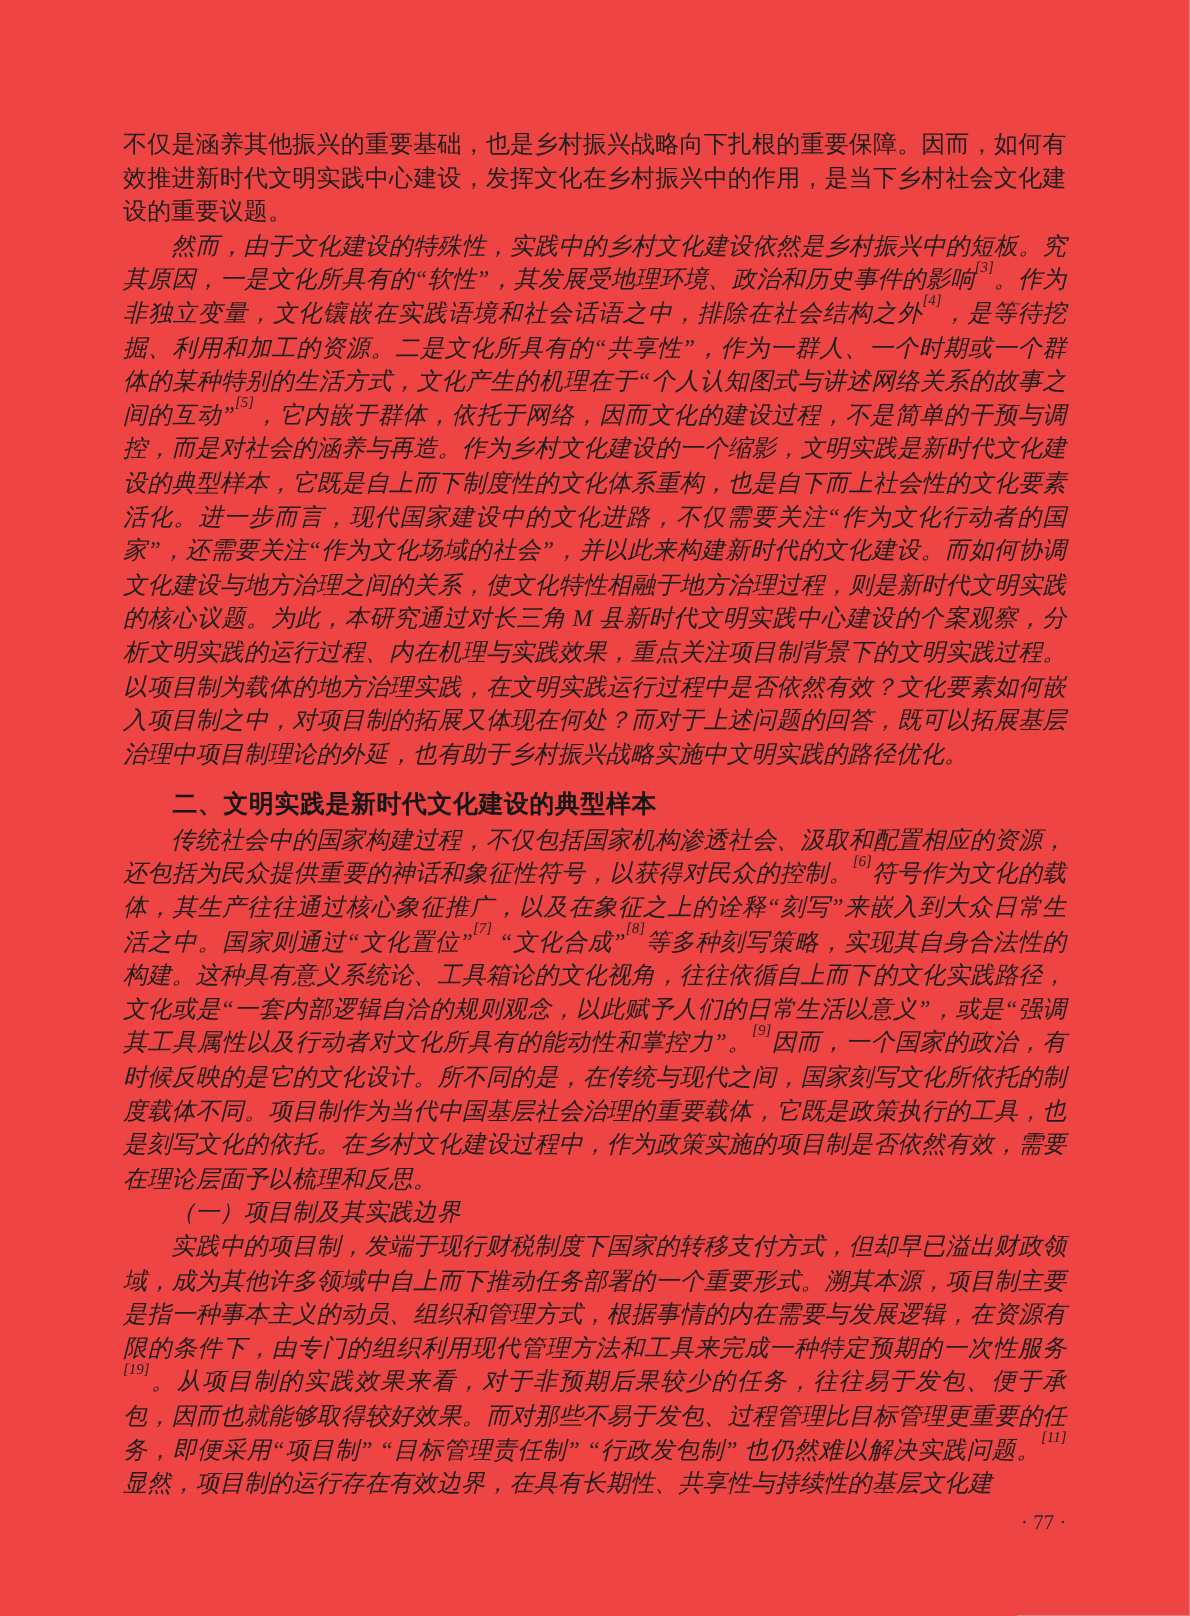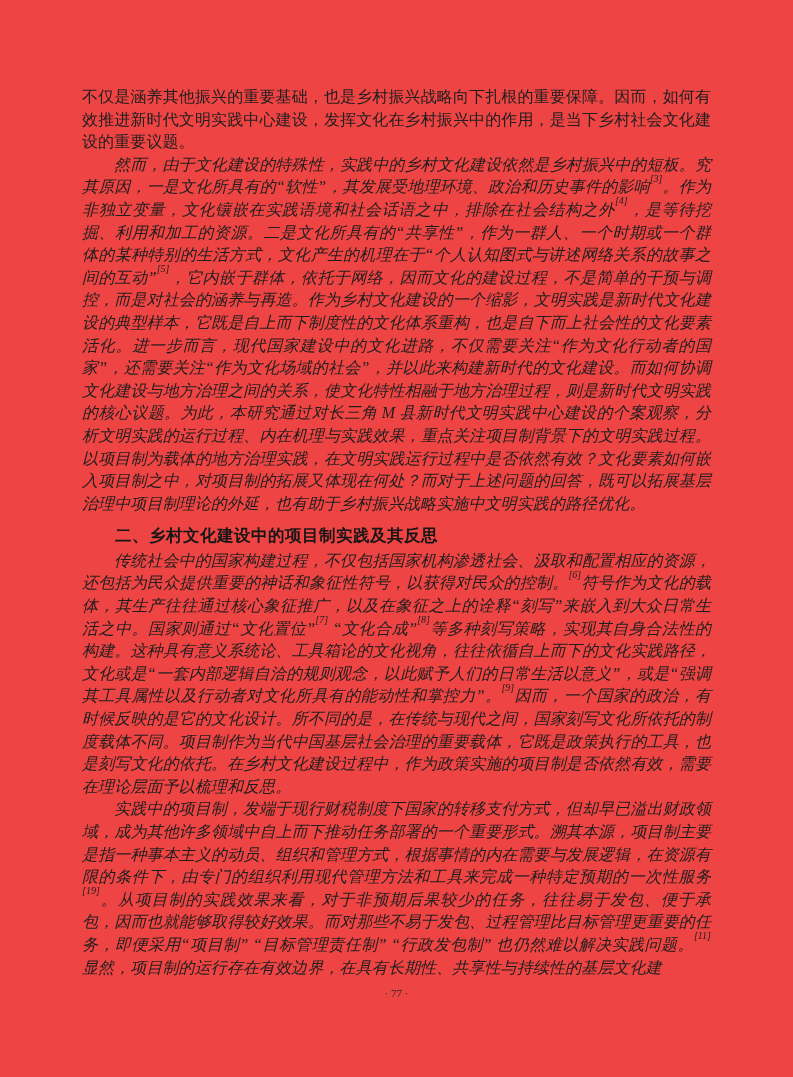--- a/index.html
+++ b/index.html
@@ -45,31 +45,32 @@
   }
   sup.fnref {
     font-size: 10px;
     line-height: 0;
     position: relative;
     top: -0.45em;
     letter-spacing: 0;
   }
   .page-footer {
     margin-top: 4px;
-    text-align: center;
-    font-size: 11px;
+    text-align: right;
+    font-size: 14px;
     line-height: 20px;
     color: #2a2a2a;
   }
 </style>
 </head>
 <body>
 
 <div class="page">
   <div class="article">
       <p class="body">不仅是涵养其他振兴的重要基础，也是乡村振兴战略向下扎根的重要保障。因而，如何有效推进新时代文明实践中心建设，发挥文化在乡村振兴中的作用，是当下乡村社会文化建设的重要议题。</p>
       <p class="body indent">然而，由于文化建设的特殊性，实践中的乡村文化建设依然是乡村振兴中的短板。究其原因，一是文化所具有的“软性”，其发展受地理环境、政治和历史事件的影响<sup class="fnref">[3]</sup>。作为非独立变量，文化镶嵌在实践语境和社会话语之中，排除在社会结构之外<sup class="fnref">[4]</sup>，是等待挖掘、利用和加工的资源。二是文化所具有的“共享性”，作为一群人、一个时期或一个群体的某种特别的生活方式，文化产生的机理在于“个人认知图式与讲述网络关系的故事之间的互动”<sup class="fnref">[5]</sup>，它内嵌于群体，依托于网络，因而文化的建设过程，不是简单的干预与调控，而是对社会的涵养与再造。作为乡村文化建设的一个缩影，文明实践是新时代文化建设的典型样本，它既是自上而下制度性的文化体系重构，也是自下而上社会性的文化要素活化。进一步而言，现代国家建设中的文化进路，不仅需要关注“作为文化行动者的国家”，还需要关注“作为文化场域的社会”，并以此来构建新时代的文化建设。而如何协调文化建设与地方治理之间的关系，使文化特性相融于地方治理过程，则是新时代文明实践的核心议题。为此，本研究通过对长三角 M 县新时代文明实践中心建设的个案观察，分析文明实践的运行过程、内在机理与实践效果，重点关注项目制背景下的文明实践过程。以项目制为载体的地方治理实践，在文明实践运行过程中是否依然有效？文化要素如何嵌入项目制之中，对项目制的拓展又体现在何处？而对于上述问题的回答，既可以拓展基层治理中项目制理论的外延，也有助于乡村振兴战略实施中文明实践的路径优化。</p>
-      <h2 class="heading">二、乡村文化建设中的项目制实践及其反思</h2>
+      <h2 class="heading">二、文明实践是新时代文化建设的典型样本</h2>
       <p class="body indent">传统社会中的国家构建过程，不仅包括国家机构渗透社会、汲取和配置相应的资源，还包括为民众提供重要的神话和象征性符号，以获得对民众的控制。<sup class="fnref">[6]</sup>符号作为文化的载体，其生产往往通过核心象征推广，以及在象征之上的诠释“刻写”来嵌入到大众日常生活之中。国家则通过“文化置位”<sup class="fnref">[7]</sup> “文化合成”<sup class="fnref">[8]</sup>等多种刻写策略，实现其自身合法性的构建。这种具有意义系统论、工具箱论的文化视角，往往依循自上而下的文化实践路径，文化或是“一套内部逻辑自洽的规则观念，以此赋予人们的日常生活以意义”，或是“强调其工具属性以及行动者对文化所具有的能动性和掌控力”。<sup class="fnref">[9]</sup>因而，一个国家的政治，有时候反映的是它的文化设计。所不同的是，在传统与现代之间，国家刻写文化所依托的制度载体不同。项目制作为当代中国基层社会治理的重要载体，它既是政策执行的工具，也是刻写文化的依托。在乡村文化建设过程中，作为政策实施的项目制是否依然有效，需要在理论层面予以梳理和反思。</p>
+      <p class="body indent">（一）项目制及其实践边界</p>
       <p class="body indent">实践中的项目制，发端于现行财税制度下国家的转移支付方式，但却早已溢出财政领域，成为其他许多领域中自上而下推动任务部署的一个重要形式。溯其本源，项目制主要是指一种事本主义的动员、组织和管理方式，根据事情的内在需要与发展逻辑，在资源有限的条件下，由专门的组织利用现代管理方法和工具来完成一种特定预期的一次性服务<sup class="fnref">[19]</sup>。从项目制的实践效果来看，对于非预期后果较少的任务，往往易于发包、便于承包，因而也就能够取得较好效果。而对那些不易于发包、过程管理比目标管理更重要的任务，即便采用“项目制” “目标管理责任制” “行政发包制” 也仍然难以解决实践问题。<sup class="fnref">[11]</sup>显然，项目制的运行存在有效边界，在具有长期性、共享性与持续性的基层文化建</p>
       <div class="page-footer">· 77 ·</div>
     </div>
 </div>
 
 </body></html>

